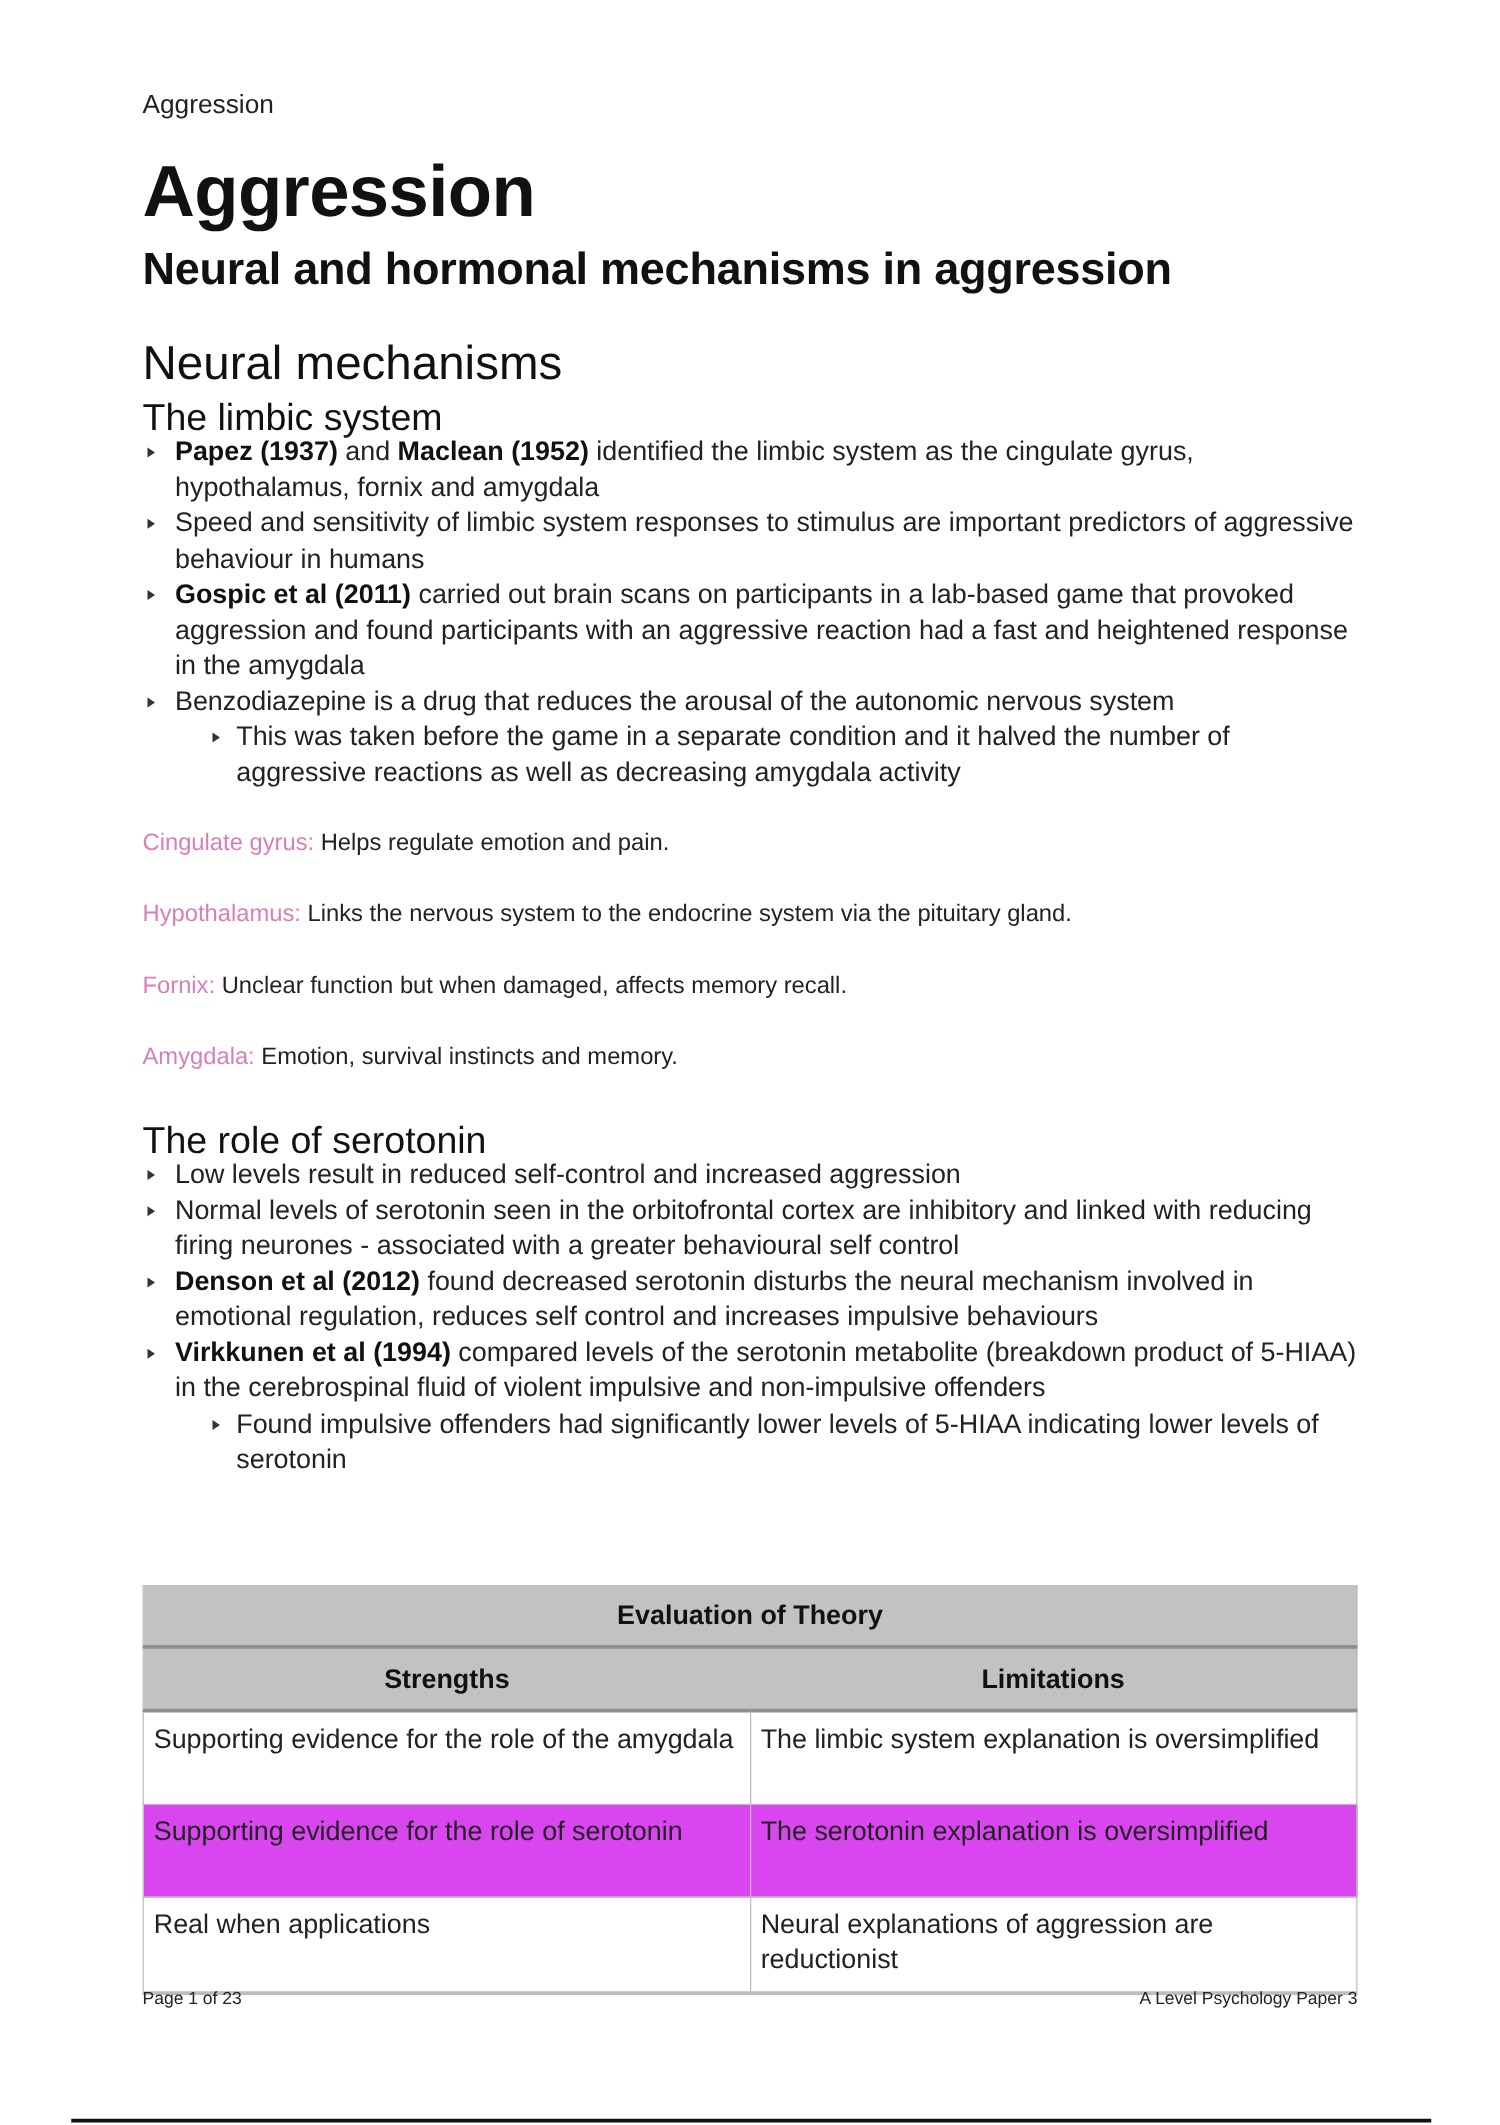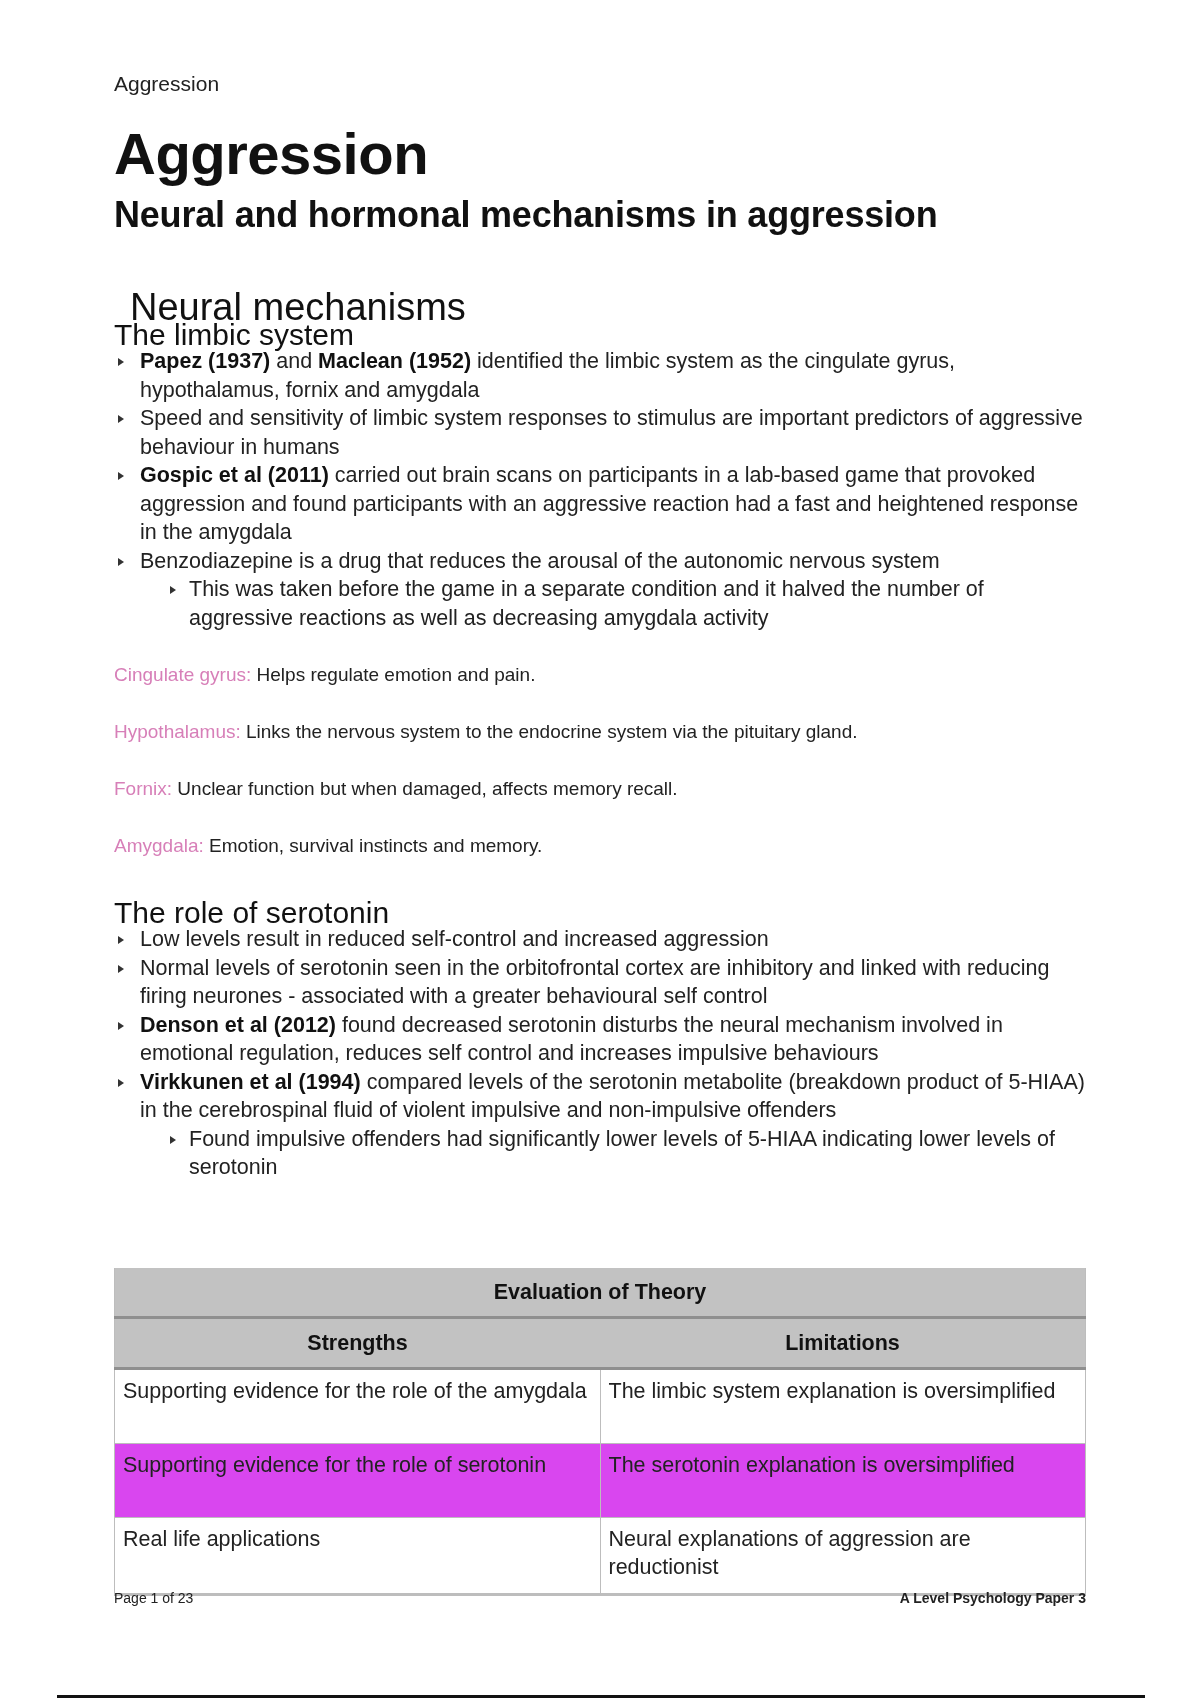--- a/index.html
+++ b/index.html
@@ -4,21 +4,21 @@
 <style>
   html, body { margin: 0; padding: 0; }
   body {
     width: 1200px; height: 1700px; background: #ffffff; position: relative;
     font-family: "Liberation Sans", sans-serif; color: #1a1a1a; overflow: hidden;
   }
   .page { position: absolute; left: 114px; top: 0; width: 972px; }
   .running-head { position: absolute; top: 72px; left: 0; font-size: 21px; color: #222; }
   .title { position: absolute; top: 120px; left: 0; font-size: 58px; font-weight: bold; letter-spacing: -0.5px; color: #111; margin: 0; }
   .subtitle { position: absolute; top: 194px; left: 0; font-size: 36px; font-weight: bold; color: #111; margin: 0; letter-spacing: -0.2px; }
-  .h2 { position: absolute; top: 270px; left: 0; font-size: 38px; font-weight: normal; color: #111; margin: 16px; }
+  .h2 { position: absolute; top: 270px; left: 0; font-size: 38px; font-weight: normal; color: #111; margin: 0; }
   .h3 { position: absolute; left: 0; font-size: 30px; font-weight: normal; color: #111; margin: 0; }
   .body-text { font-size: 21.5px; line-height: 28.5px; color: #222; }
   ul.bullets { list-style: none; margin: 0; padding: 0; position: absolute; left: 0; width: 972px; }
   ul.bullets li { position: relative; padding-left: 26px; }
   ul.bullets li::before {
     content: ""; position: absolute; left: 4px; top: 11px;
     border-left: 6px solid #333; border-top: 4px solid transparent; border-bottom: 4px solid transparent;
   }
   ul.sub { list-style: none; margin: 0; padding: 0; }
   ul.sub li { padding-left: 49px; }
@@ -28,21 +28,21 @@
   .def .term { color: #d77fb8; }
   table.eval {
     position: absolute; left: 0; top: 1268px; width: 972px;
     border-collapse: collapse; font-size: 21.5px; color: #222; padding-left: 36px;
   }
   table.eval th { background: #c2c2c2; font-weight: bold; color: #111; text-align: center; height: 46px; border-bottom: 3px solid #8f8f8f; }
   table.eval td { vertical-align: top; padding: 7px 8px 12px 8px; line-height: 28px; border: 1px solid #bdbdbd; width: 50%; }
   table.eval tr.alt td { background: #d946ef; }
   table.eval { border-left: 1px solid #bdbdbd; border-right: 1px solid #bdbdbd; border-bottom: 3px solid #bdbdbd; }
   .footer { position: absolute; top: 1590px; left: 0; width: 972px; font-size: 14px; color: #222; }
-  .footer .right { position: absolute; right: 0; top: 0; font-weight: bold; }
+  .footer .right { position: absolute; right: 0; top: 0; }
   .bottom-rule { position: absolute; left: 57px; top: 1695px; width: 1088px; height: 3px; background: #111; }
 </style>
 </head>
 <body>
 
 <div class="page">
   <div class="running-head">Aggression</div>
   <h1 class="title">Aggression</h1>
   <h2 class="subtitle">Neural and hormonal mechanisms in aggression</h2>
   <h2 class="h2">Neural mechanisms</h2>
@@ -87,21 +87,21 @@
     </tr>
     <tr>
       <td style="height:54px">Supporting evidence for the role of the amygdala</td>
       <td>The limbic system explanation is oversimplified</td>
     </tr>
     <tr class="alt">
       <td style="height:54px">Supporting evidence for the role of serotonin</td>
       <td>The serotonin explanation is oversimplified</td>
     </tr>
     <tr>
-      <td style="height:54px">Real life applications</td>
+      <td style="height:54px">Real when applications</td>
       <td>Neural explanations of aggression are reductionist</td>
     </tr>
   </tbody>
     </table>
 
   <div class="footer">
     <span>Page 1 of 23</span>
     <span class="right">A Level Psychology Paper 3</span>
   </div>
 </div>

